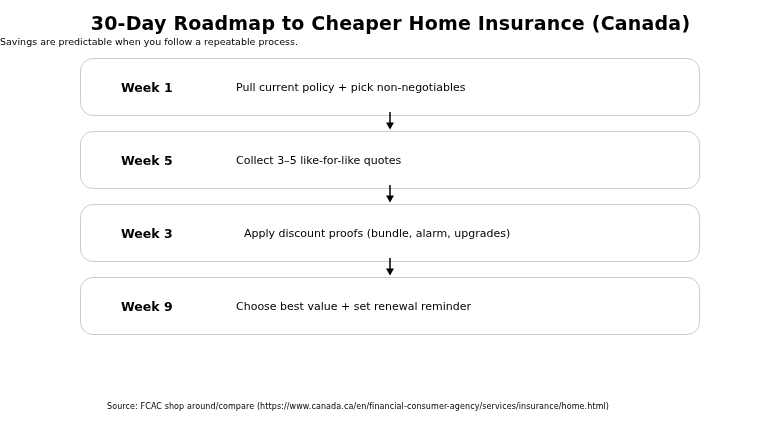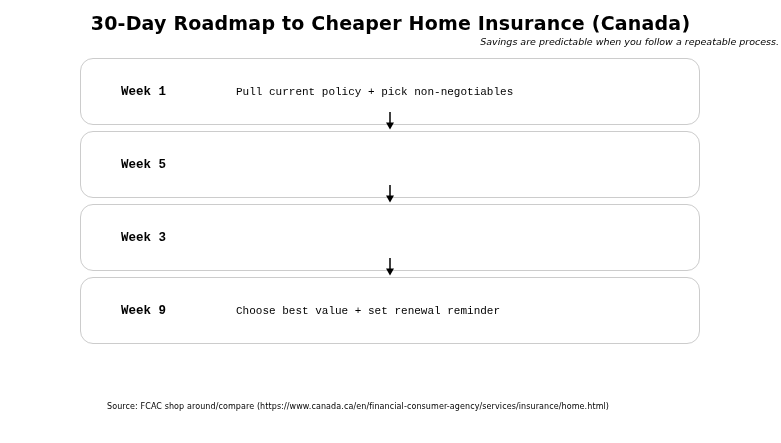--- a/index.html
+++ b/index.html
@@ -22,35 +22,33 @@
     text-align: center;
     font-size: 19px;
     font-weight: bold;
     letter-spacing: 0.2px;
   }
   .subtitle {
     position: absolute;
     top: 36px;
     left: 0;
     width: 779px;
-    text-align: right;
+    text-align: left;
     font-size: 9.5px;
-    font-style: italic;
   }
   .card {
     position: absolute;
     left: 80px;
     width: 620px;
-    height: 67px;
+    height: 58px;
     background: #ffffff;
     border: 1px solid #cccccc;
     border-radius: 13px;
     display: flex;
     align-items: center;
-    font-family: Liberation Mono, monospace;
   }
   .card-1 { top: 58px; }
   .card-2 { top: 131px; }
   .card-3 { top: 204px; gap: 8px; }
   .card-4 { top: 277px; }
   .card-label {
     margin-left: 40px;
     width: 115px;
     font-size: 12.5px;
     font-weight: bold;
@@ -92,29 +90,31 @@
     <span class="card-desc">Pull current policy + pick non-negotiables</span>
   </div>
 
   <svg class="arrow arrow-1" viewBox="0 0 14 19" aria-hidden="true">
     <line x1="7" y1="1" x2="7" y2="12.5" stroke="#000000" stroke-width="1.5"></line>
     <polygon points="3,11.5 11,11.5 7,18.5" fill="#000000"></polygon>
   </svg>
 
   <div class="card card-2">
     <span class="card-label">Week 5</span>
+    <span class="card-desc">Collect 3–5 like-for-like quotes</span>
   </div>
 
   <svg class="arrow arrow-2" viewBox="0 0 14 19" aria-hidden="true">
     <line x1="7" y1="1" x2="7" y2="12.5" stroke="#000000" stroke-width="1.5"></line>
     <polygon points="3,11.5 11,11.5 7,18.5" fill="#000000"></polygon>
   </svg>
 
   <div class="card card-3">
     <span class="card-label">Week 3</span>
+    <span class="card-desc">Apply discount proofs (bundle, alarm, upgrades)</span>
   </div>
 
   <svg class="arrow arrow-3" viewBox="0 0 14 19" aria-hidden="true">
     <line x1="7" y1="1" x2="7" y2="12.5" stroke="#000000" stroke-width="1.5"></line>
     <polygon points="3,11.5 11,11.5 7,18.5" fill="#000000"></polygon>
   </svg>
 
   <div class="card card-4">
     <span class="card-label">Week 9</span>
     <span class="card-desc">Choose best value + set renewal reminder</span>

